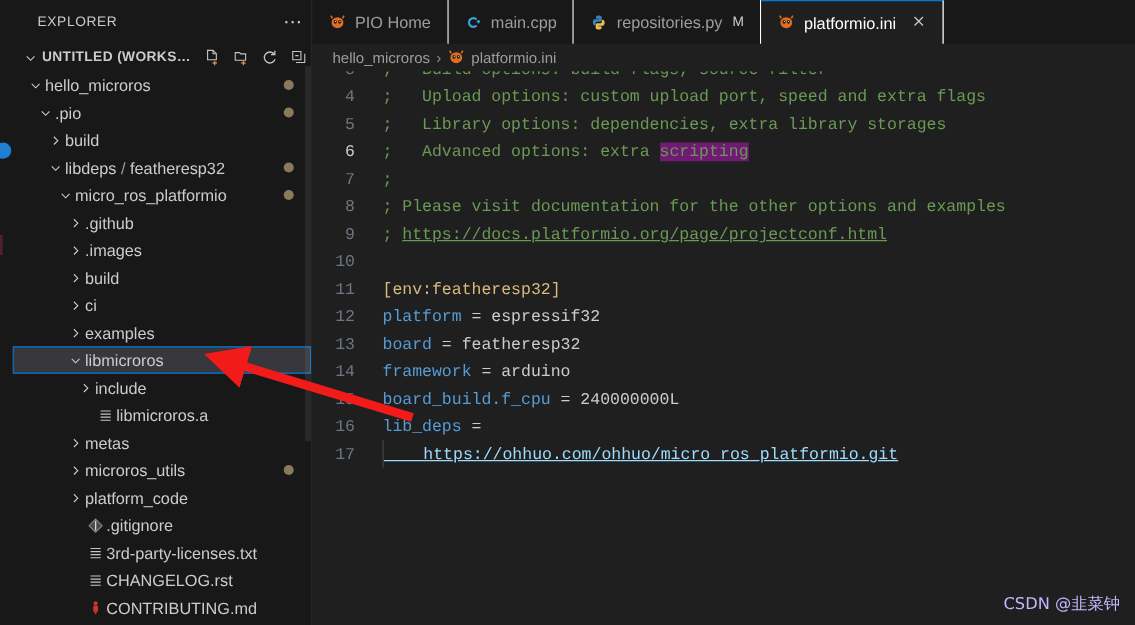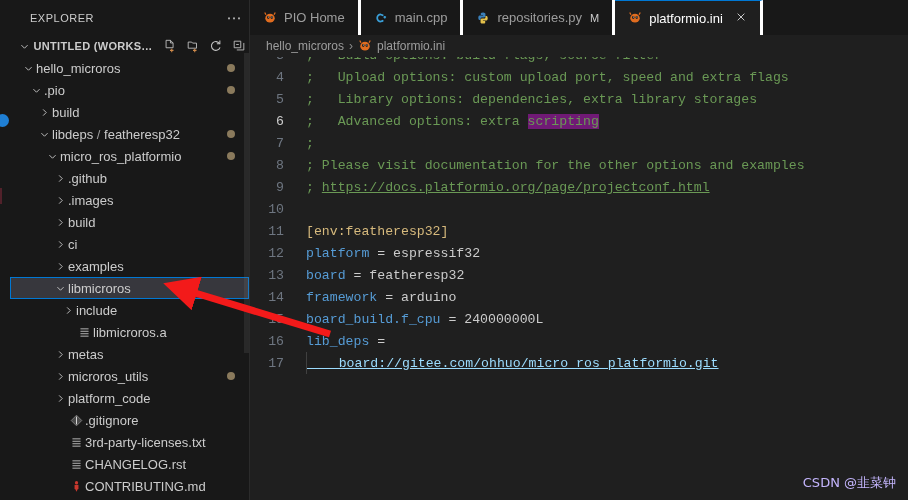--- a/index.html
+++ b/index.html
@@ -84,21 +84,21 @@
     position: absolute; right: 0; top: 53px; width: 5px; height: 300px;
     background: rgba(120,120,120,.18);
   }
 
   
   .editor { flex: 1; height: 500px; background: #1f1f1f; position: relative; overflow: hidden; }
 
   .tabbar { height: 35px; background: #181818; display: flex; align-items: stretch; }
   .tab {
     display: flex; align-items: center; gap: 7px;
-    padding: 0 13px; border-right: 3px solid #ffffff;
+    padding: 0 13px; border-right: 1px solid #ffffff;
     font-size: 13px; color: #9d9d9d; cursor: pointer;
     position: relative; background: #181818;
   }
   .tab.active {
     background: #1f1f1f; color: #ffffff;
     border-top: 1px solid #0078d4;
     padding-top: 0;
   }
   .tab.active::before {
     content: ""; position: absolute; left: 0; right: 0; top: -1px; height: 1px;
@@ -526,21 +526,21 @@
         <div class="cline">
           <span class="lnum">15</span>
           <span class="ctext"><span class="c-key">board_build.f_cpu</span><span class="c-val"> = </span><span class="c-num">240000000L</span></span>
         </div>
         <div class="cline">
           <span class="lnum">16</span>
           <span class="ctext"><span class="c-key">lib_deps</span><span class="c-val"> =</span></span>
         </div>
         <div class="cline">
           <span class="lnum">17</span>
-          <span class="ctext"><span class="indentguide"></span><span class="c-url">    board://gitee.com/ohhuo/micro_ros_platformio.git</span></span>
+          <span class="ctext"><span class="indentguide"></span><span class="c-url">    https://ohhuo.com/ohhuo/micro_ros_platformio.git</span></span>
         </div>
       </div>
 
     <div class="watermark">CSDN @韭菜钟</div>
   </div>
 
   <svg class="arrow-layer" width="908" height="500">
     <defs>
       <marker id="ahead" markerWidth="5" markerHeight="5" refX="2.2" refY="2.5" orient="auto">
         <path d="M0,0 L5,2.5 L0,5 z" fill="#f31a1a"></path>

